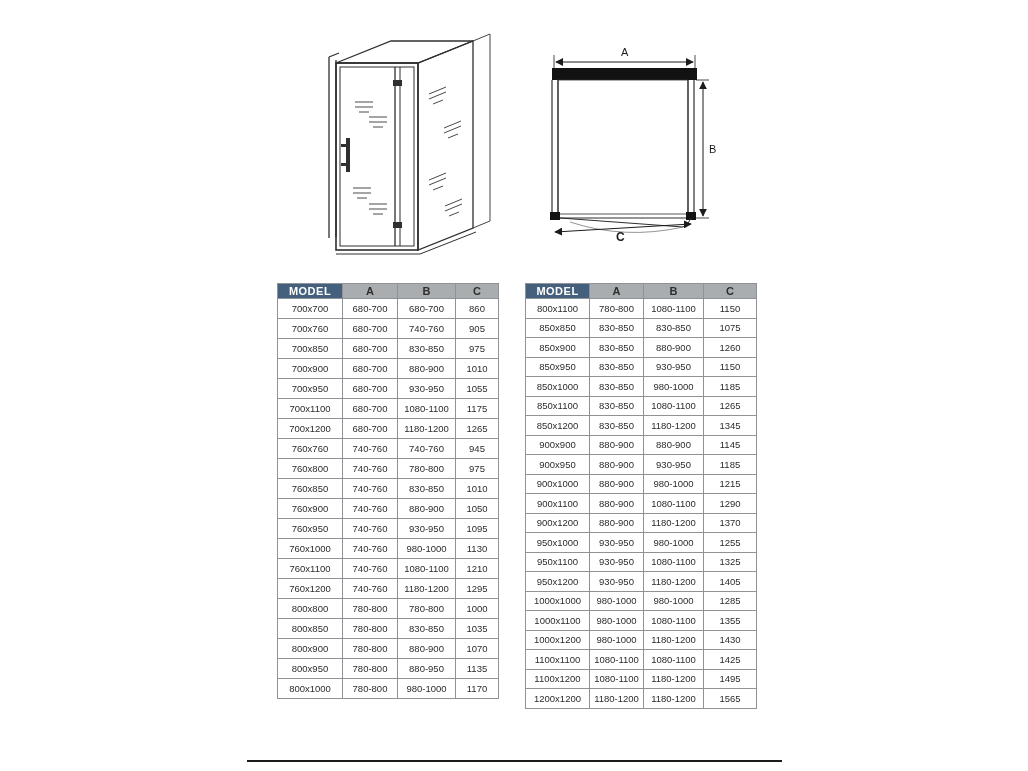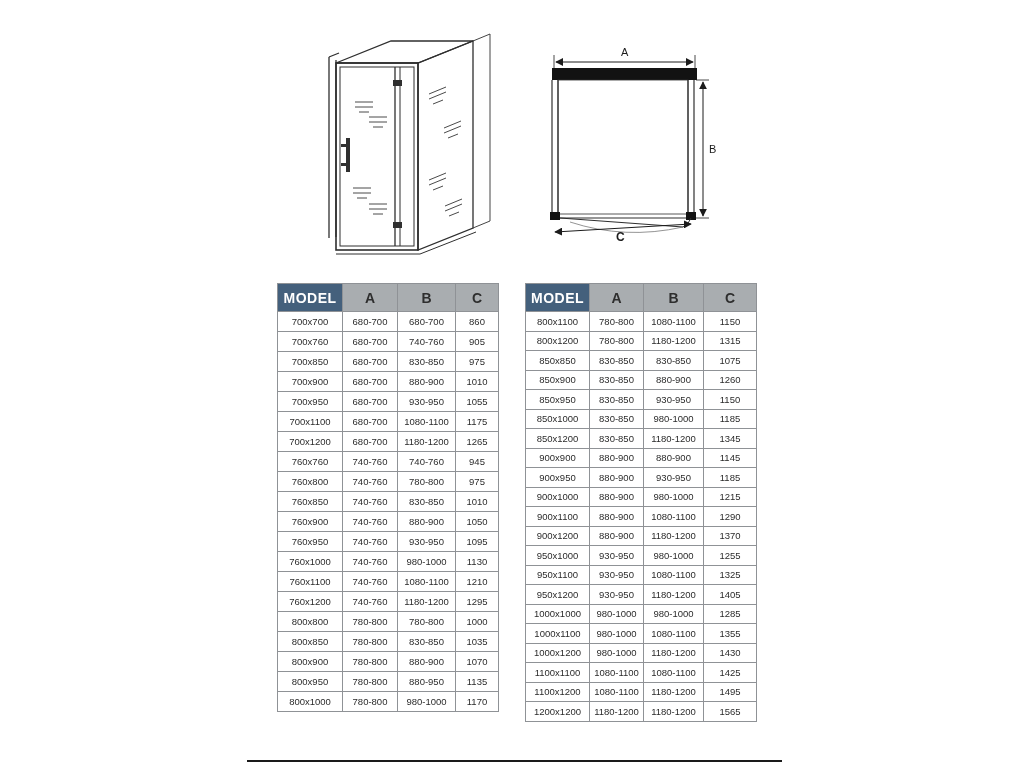--- a/index.html
+++ b/index.html
@@ -10,21 +10,21 @@
   .diagram { position:absolute; }
   .diagram svg { display:block; }
 
   table.spec-table { position:absolute; border-collapse:collapse; table-layout:fixed; background:#fff; }
   table.spec-table th, table.spec-table td {
     border:1px solid #8f9296;
     text-align:center; vertical-align:middle;
     font-size:9.5px; color:#2b2b2b; padding:0;
     overflow:hidden; white-space:nowrap;
   }
-  table.spec-table th { height:28px; font-size:14px; font-weight:bold; }
+  table.spec-table th { height:15px; font-size:11px; font-weight:bold; }
   table.spec-table th.model-h { background:#44607c; color:#ffffff; letter-spacing:0.5px; }
   table.spec-table th.abc-h { background:#a9adb0; color:#2e2e2e; }
   #left-table td { height:20px; }
   #right-table td { height:19.5px; }
 
   .bottom-rule { position:absolute; left:247px; top:760px; width:535px; height:2px; background:#1a1a1a; }
 
   svg text { font-family:"Liberation Sans", sans-serif; fill:#1c1c1c; }
 </style>
 </head>
@@ -291,26 +291,20 @@
       </tr>
     </thead>
     <tbody>
         <tr>
           <td>800x1100</td>
           <td>780-800</td>
           <td>1080-1100</td>
           <td>1150</td>
         </tr>
         <tr>
-          <td>800x1200</td>
-          <td>780-800</td>
-          <td>1180-1200</td>
-          <td>1315</td>
-        </tr>
-        <tr>
           <td>850x850</td>
           <td>830-850</td>
           <td>830-850</td>
           <td>1075</td>
         </tr>
         <tr>
           <td>850x900</td>
           <td>830-850</td>
           <td>880-900</td>
           <td>1260</td>
@@ -319,20 +313,26 @@
           <td>850x950</td>
           <td>830-850</td>
           <td>930-950</td>
           <td>1150</td>
         </tr>
         <tr>
           <td>850x1000</td>
           <td>830-850</td>
           <td>980-1000</td>
           <td>1185</td>
+        </tr>
+        <tr>
+          <td>850x1100</td>
+          <td>830-850</td>
+          <td>1080-1100</td>
+          <td>1265</td>
         </tr>
         <tr>
           <td>850x1200</td>
           <td>830-850</td>
           <td>1180-1200</td>
           <td>1345</td>
         </tr>
         <tr>
           <td>900x900</td>
           <td>880-900</td>

